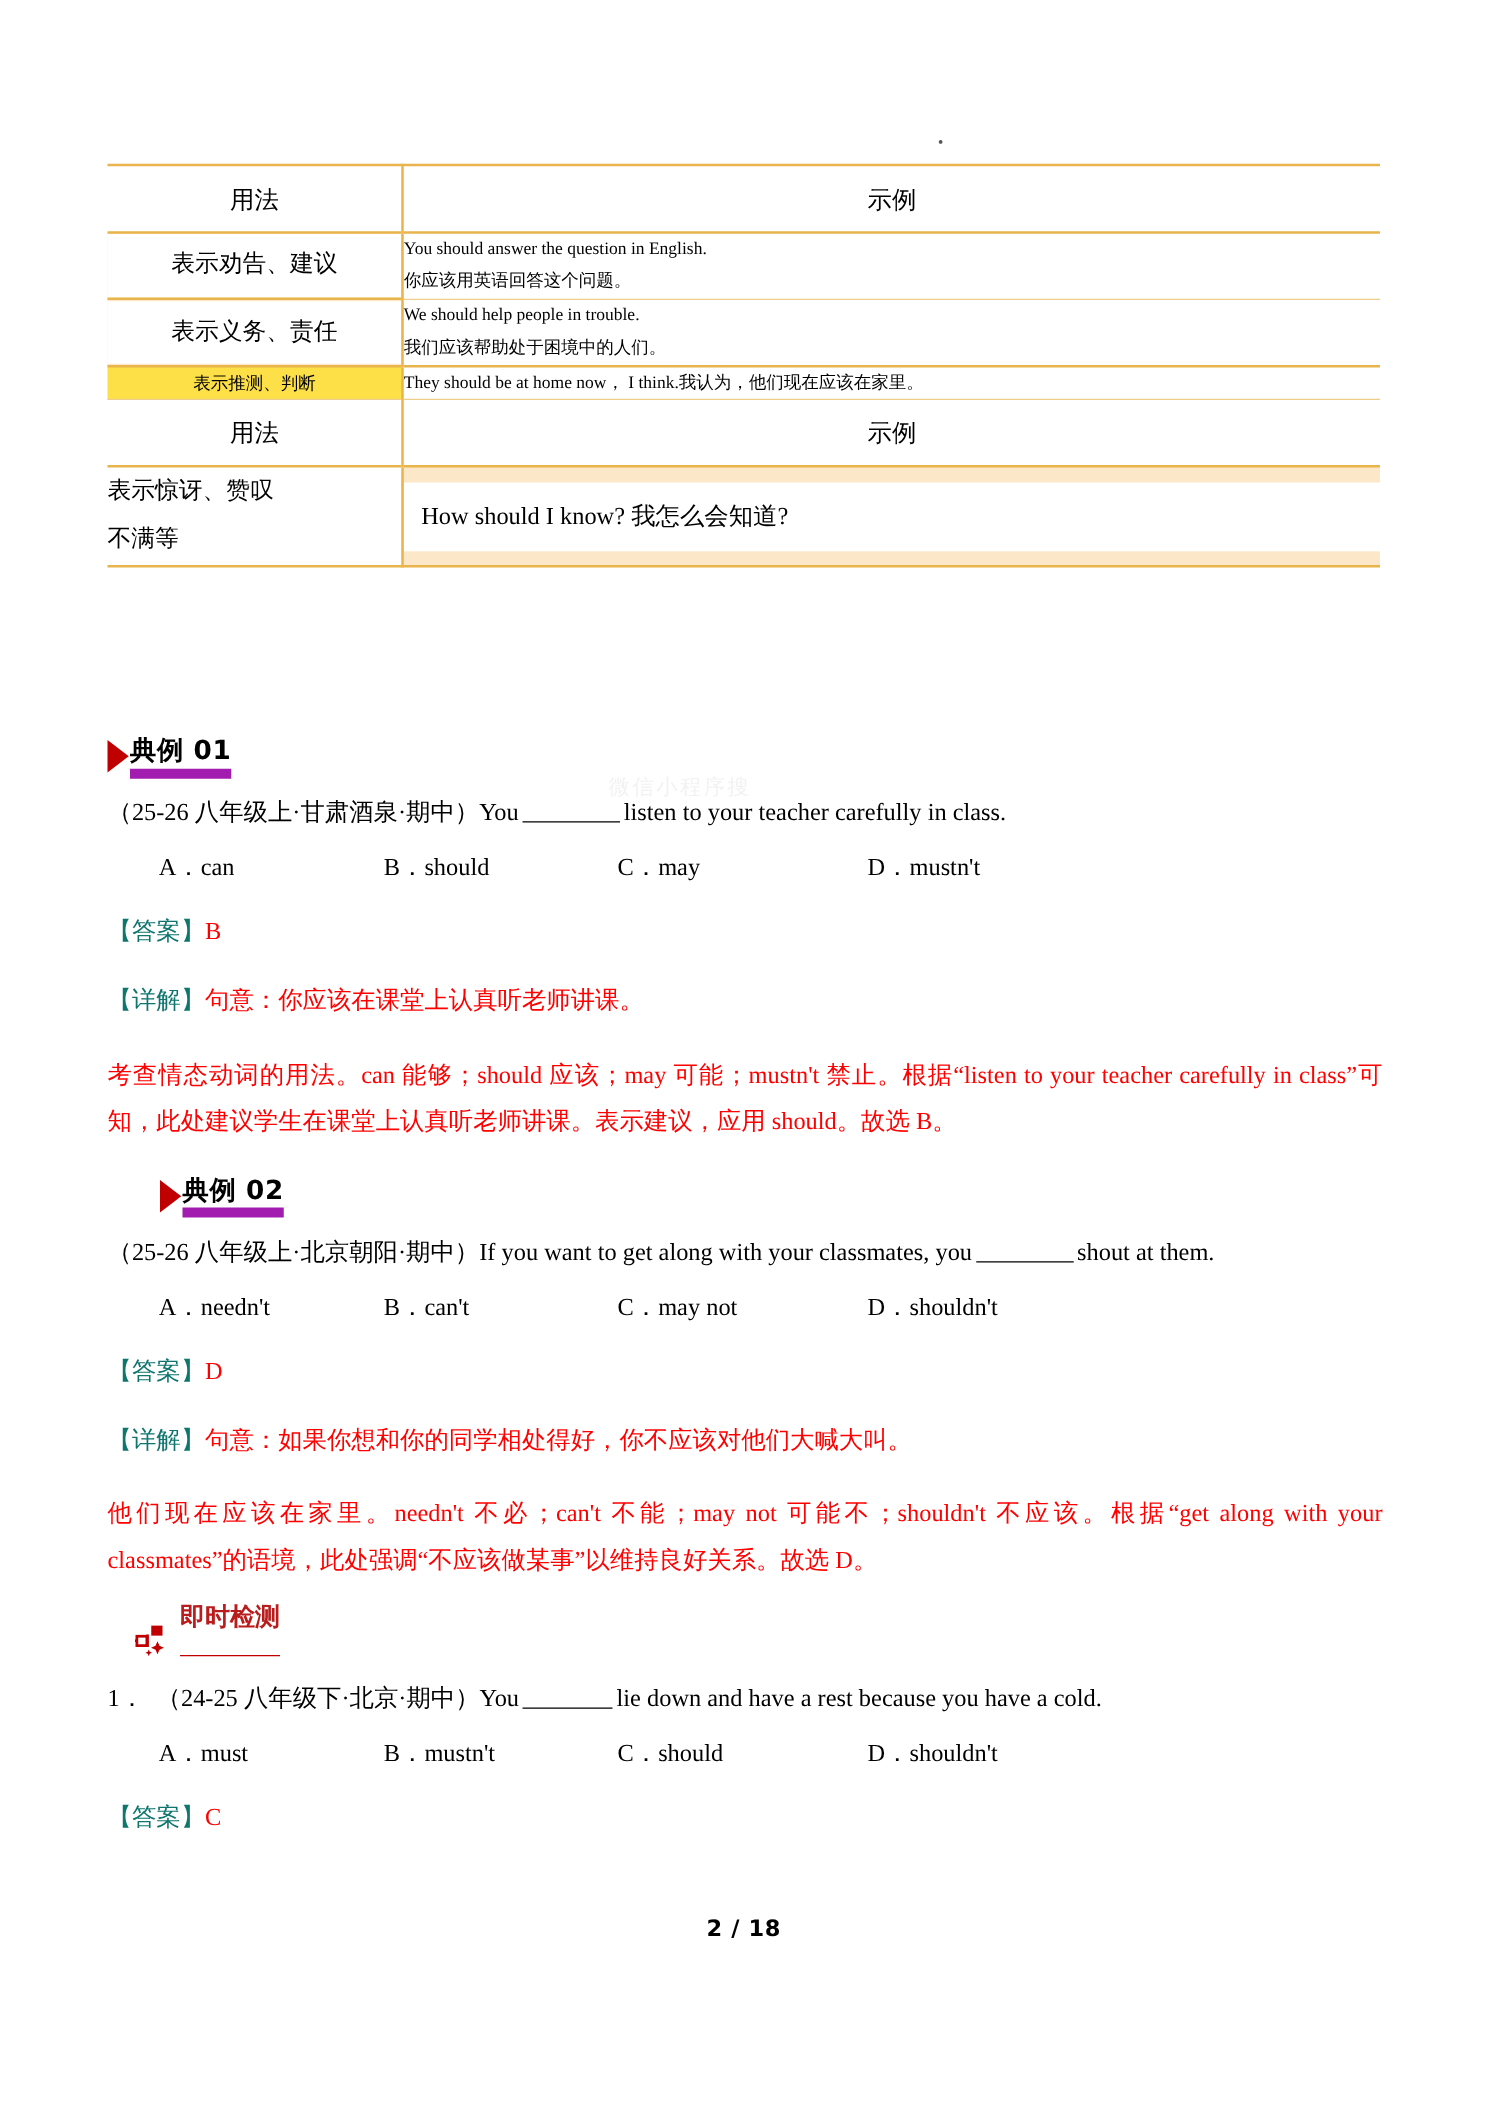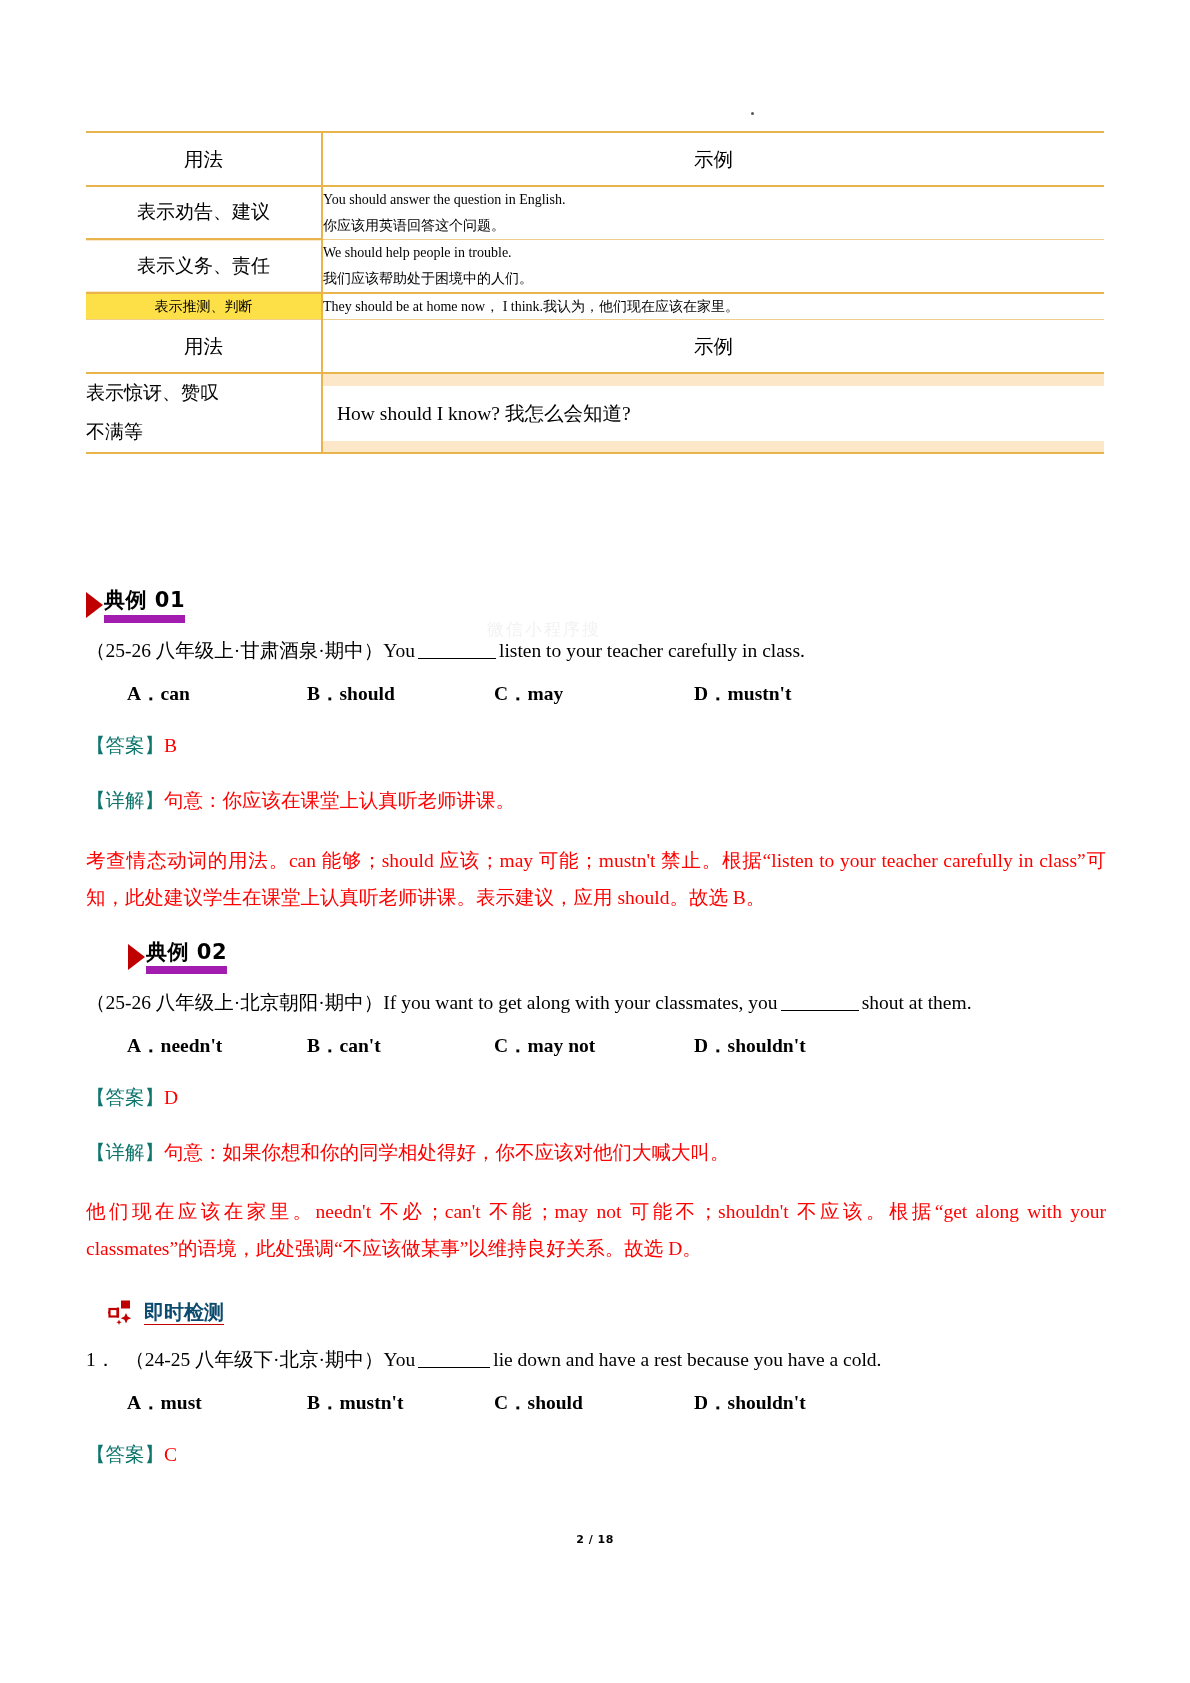--- a/index.html
+++ b/index.html
@@ -152,21 +152,20 @@
     vertical-align: -2px;
     margin: 0 3px;
   }
   .blank-sm { width: 72px; }
 
   .options {
     display: flex;
     margin: 14px 0 0 0;
     font-size: 19.5px;
     color: #000;
-    font-weight: bold;
   }
   .opt { flex: none; }
   .opt-0 { width: 180px; padding-left: 41px; }
   .opt-1 { width: 187px; }
   .opt-2 { width: 200px; }
   .opt-3 { width: 200px; }
 
   .ans-line {
     font-size: 19.5px;
     color: #FF0000;
@@ -193,43 +192,43 @@
     position: relative;
     width: 32px;
     height: 26px;
     flex: none;
     margin-right: 4px;
   }
   .check-title {
     font-family: "DejaVu Sans", "Liberation Sans", sans-serif;
     font-weight: bold;
     font-size: 20px;
-    color: #0c4a6e;
+    color: #b91c1c;
     border-bottom: 1.6px solid #C00000;
     line-height: 1.2;
-    padding-bottom: 0;
+    padding-bottom: 19px;
   }
 
   .num-q {
     font-size: 19.5px;
     margin: 20px 0 0 0;
     line-height: 1.55;
   }
   .num-q .idx { margin-right: 10px; }
 
   
   .footer {
     position: absolute;
     left: 0;
     top: 1533px;
     width: 1190px;
     text-align: center;
     font-family: "DejaVu Sans", "Liberation Sans", sans-serif;
     font-weight: bold;
-    font-size: 11px;
+    font-size: 18px;
     color: #000;
     letter-spacing: 0.5px;
   }
 
   
   .watermark {
     position: absolute;
     left: 487px;
     top: 618px;
     font-family: "DejaVu Sans", "Liberation Sans", sans-serif;

